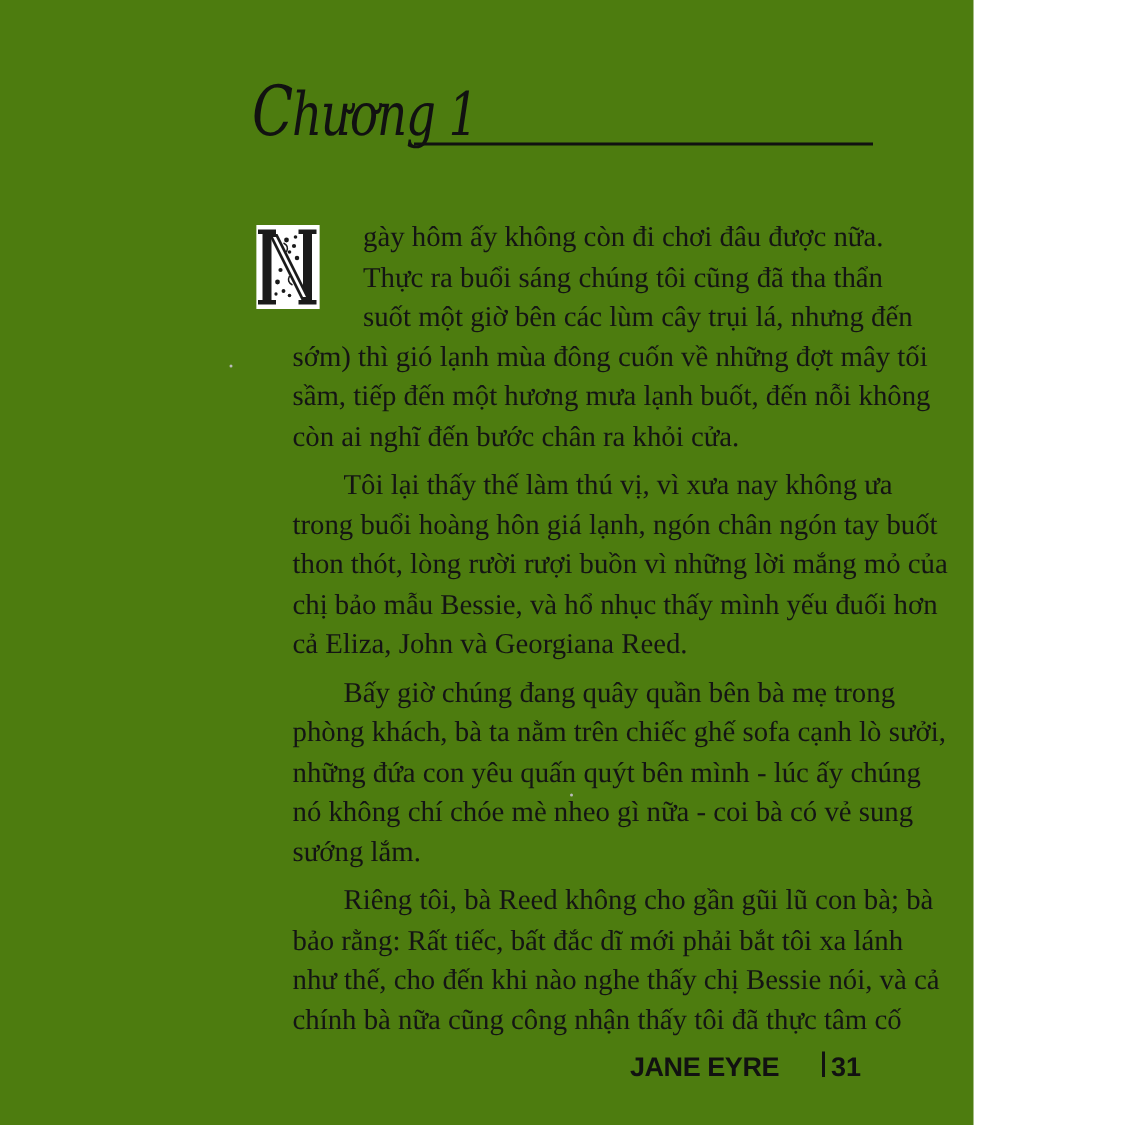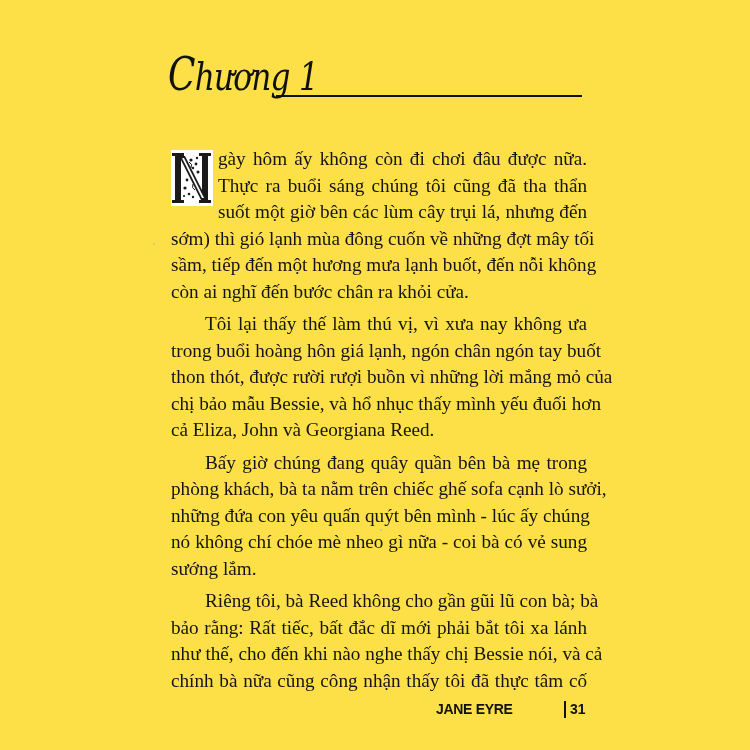--- a/index.html
+++ b/index.html
@@ -10,22 +10,22 @@
     body {
       width: 750px;
       height: 750px;
       position: relative;
       overflow: hidden;
       color: #111111;
     }
     .page {
       position: absolute;
       left: 0; top: 0;
-      width: 750px; height: 750px;
-      background: #fde047;
+      width: 649px; height: 750px;
+      background: #4d7c0f;
     }
     .chapter-heading {
       position: absolute;
       left: 168px;
       top: 48px;
       width: 420px;
       height: 60px;
     }
     .chapter-title {
       position: absolute;
@@ -62,20 +62,21 @@
       line-height: 26.5px;
       color: #141414;
       text-align: justify;
     }
     .line {
       display: block;
       white-space: nowrap;
       text-align: justify;
       text-align-last: justify;
       height: 26.5px;
+      margin-left: 24px;
     }
     .line.last {
       text-align-last: left;
     }
     .line.indent {
       padding-left: 34px;
     }
     .line.drop {
       padding-left: 47px;
     }
@@ -95,26 +96,26 @@
       position: absolute;
       left: 0; top: 0;
       width: 42px; height: 56px;
     }
     .drop-cap svg {
       display: block;
     }
     .footer {
       position: absolute;
       top: 697px;
-      left: 436px;
+      left: 420px;
       width: 160px;
       height: 24px;
       font-family: "Liberation Sans", sans-serif;
       font-weight: bold;
-      font-size: 14px;
+      font-size: 18px;
       color: #111;
     }
     .footer-title {
       position: absolute;
       left: 0;
       top: 4px;
       letter-spacing: -0.3px;
     }
     .footer-sep {
       position: absolute;
@@ -189,21 +190,21 @@
       <span class="line drop">suốt một giờ bên các lùm cây trụi lá, nhưng đến</span>
       <span class="line">sớm) thì gió lạnh mùa đông cuốn về những đợt mây tối</span>
       <span class="line">sầm, tiếp đến một hương mưa lạnh buốt, đến nỗi không</span>
       <span class="line last">còn ai nghĩ đến bước chân ra khỏi cửa.</span>
     </div>
     <span class="para-gap"></span>
 
     <div>
       <span class="line indent">Tôi lại thấy thế làm thú vị, vì xưa nay không ưa</span>
       <span class="line">trong buổi hoàng hôn giá lạnh, ngón chân ngón tay buốt</span>
-      <span class="line">thon thót, được rười rượi buồn vì những lời mắng mỏ của</span>
+      <span class="line">thon thót, lòng rười rượi buồn vì những lời mắng mỏ của</span>
       <span class="line">chị bảo mẫu Bessie, và hổ nhục thấy mình yếu đuối hơn</span>
       <span class="line last">cả Eliza, John và Georgiana Reed.</span>
     </div>
     <span class="para-gap"></span>
 
     <div>
       <span class="line indent">Bấy giờ chúng đang quây quần bên bà mẹ trong</span>
       <span class="line">phòng khách, bà ta nằm trên chiếc ghế sofa cạnh lò sưởi,</span>
       <span class="line">những đứa con yêu quấn quýt bên mình - lúc ấy chúng</span>
       <span class="line">nó không chí chóe mè nheo gì nữa - coi bà có vẻ sung</span>

